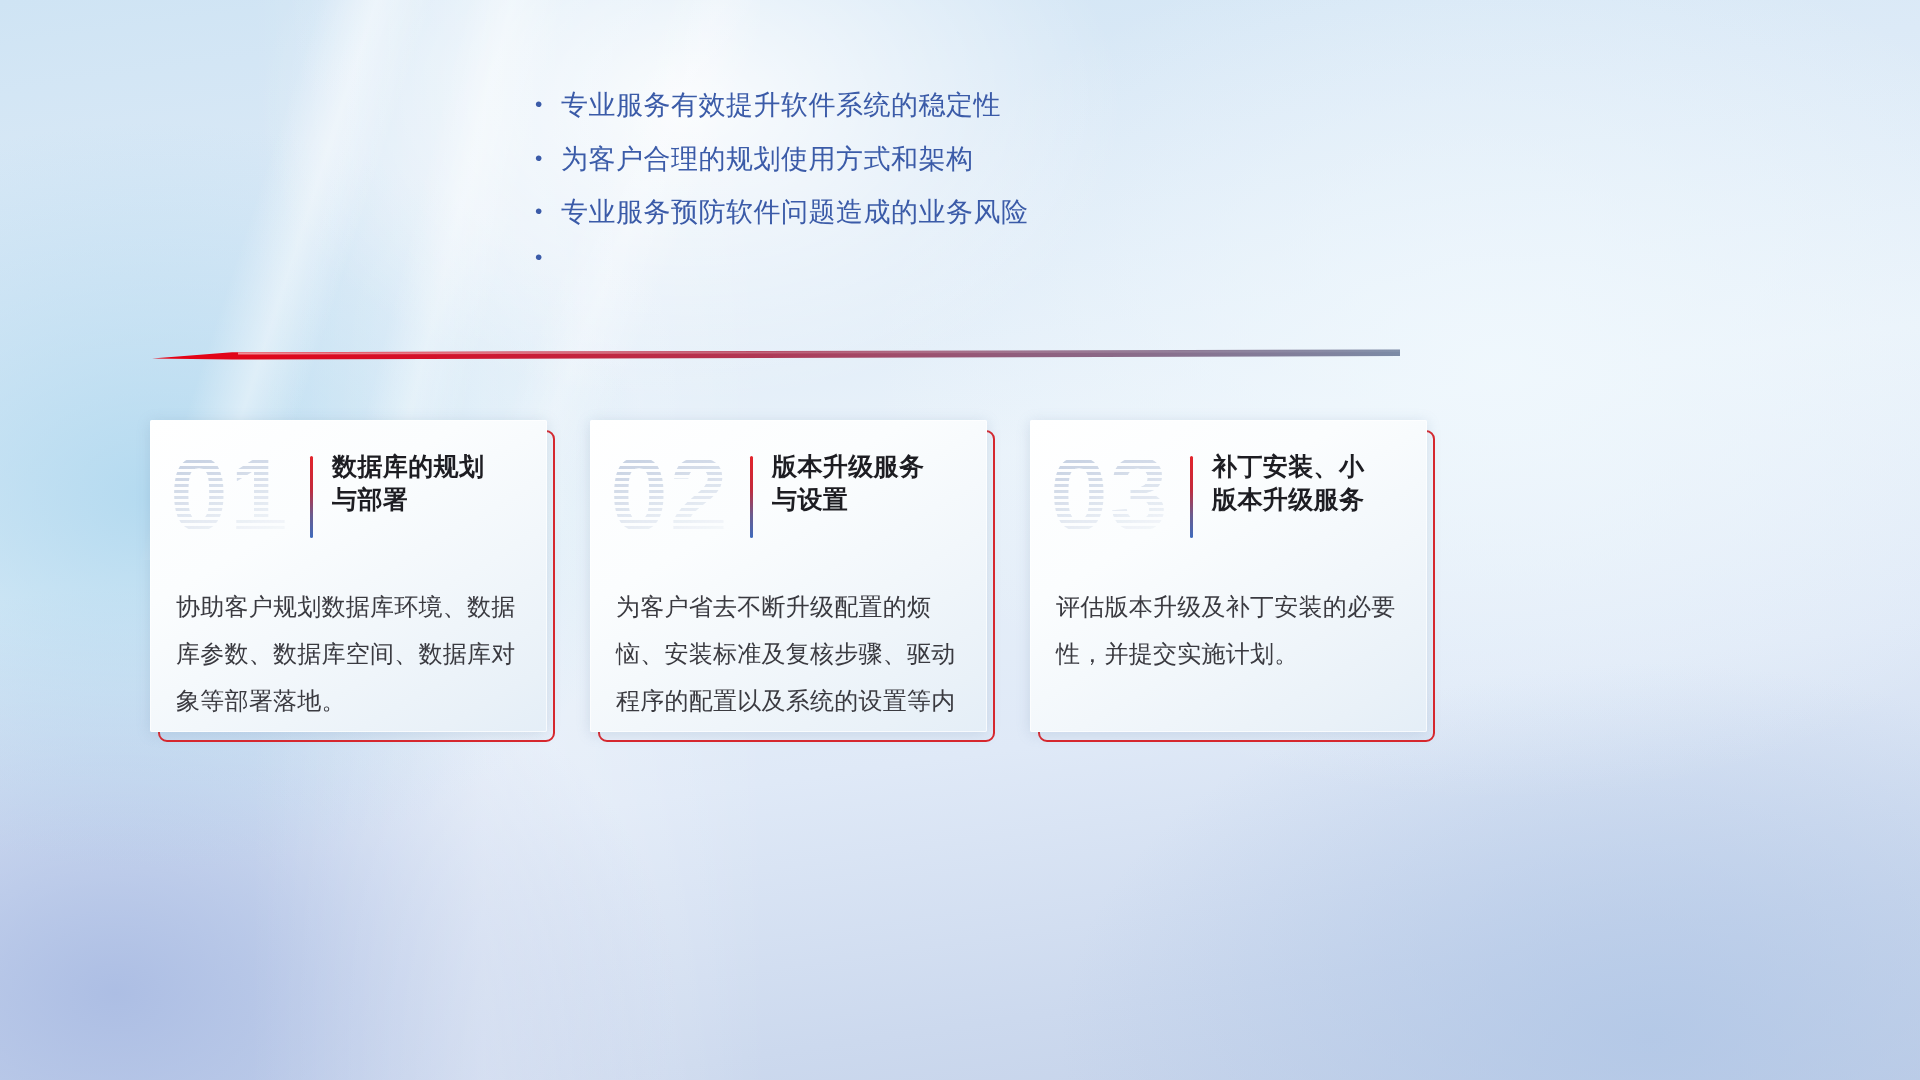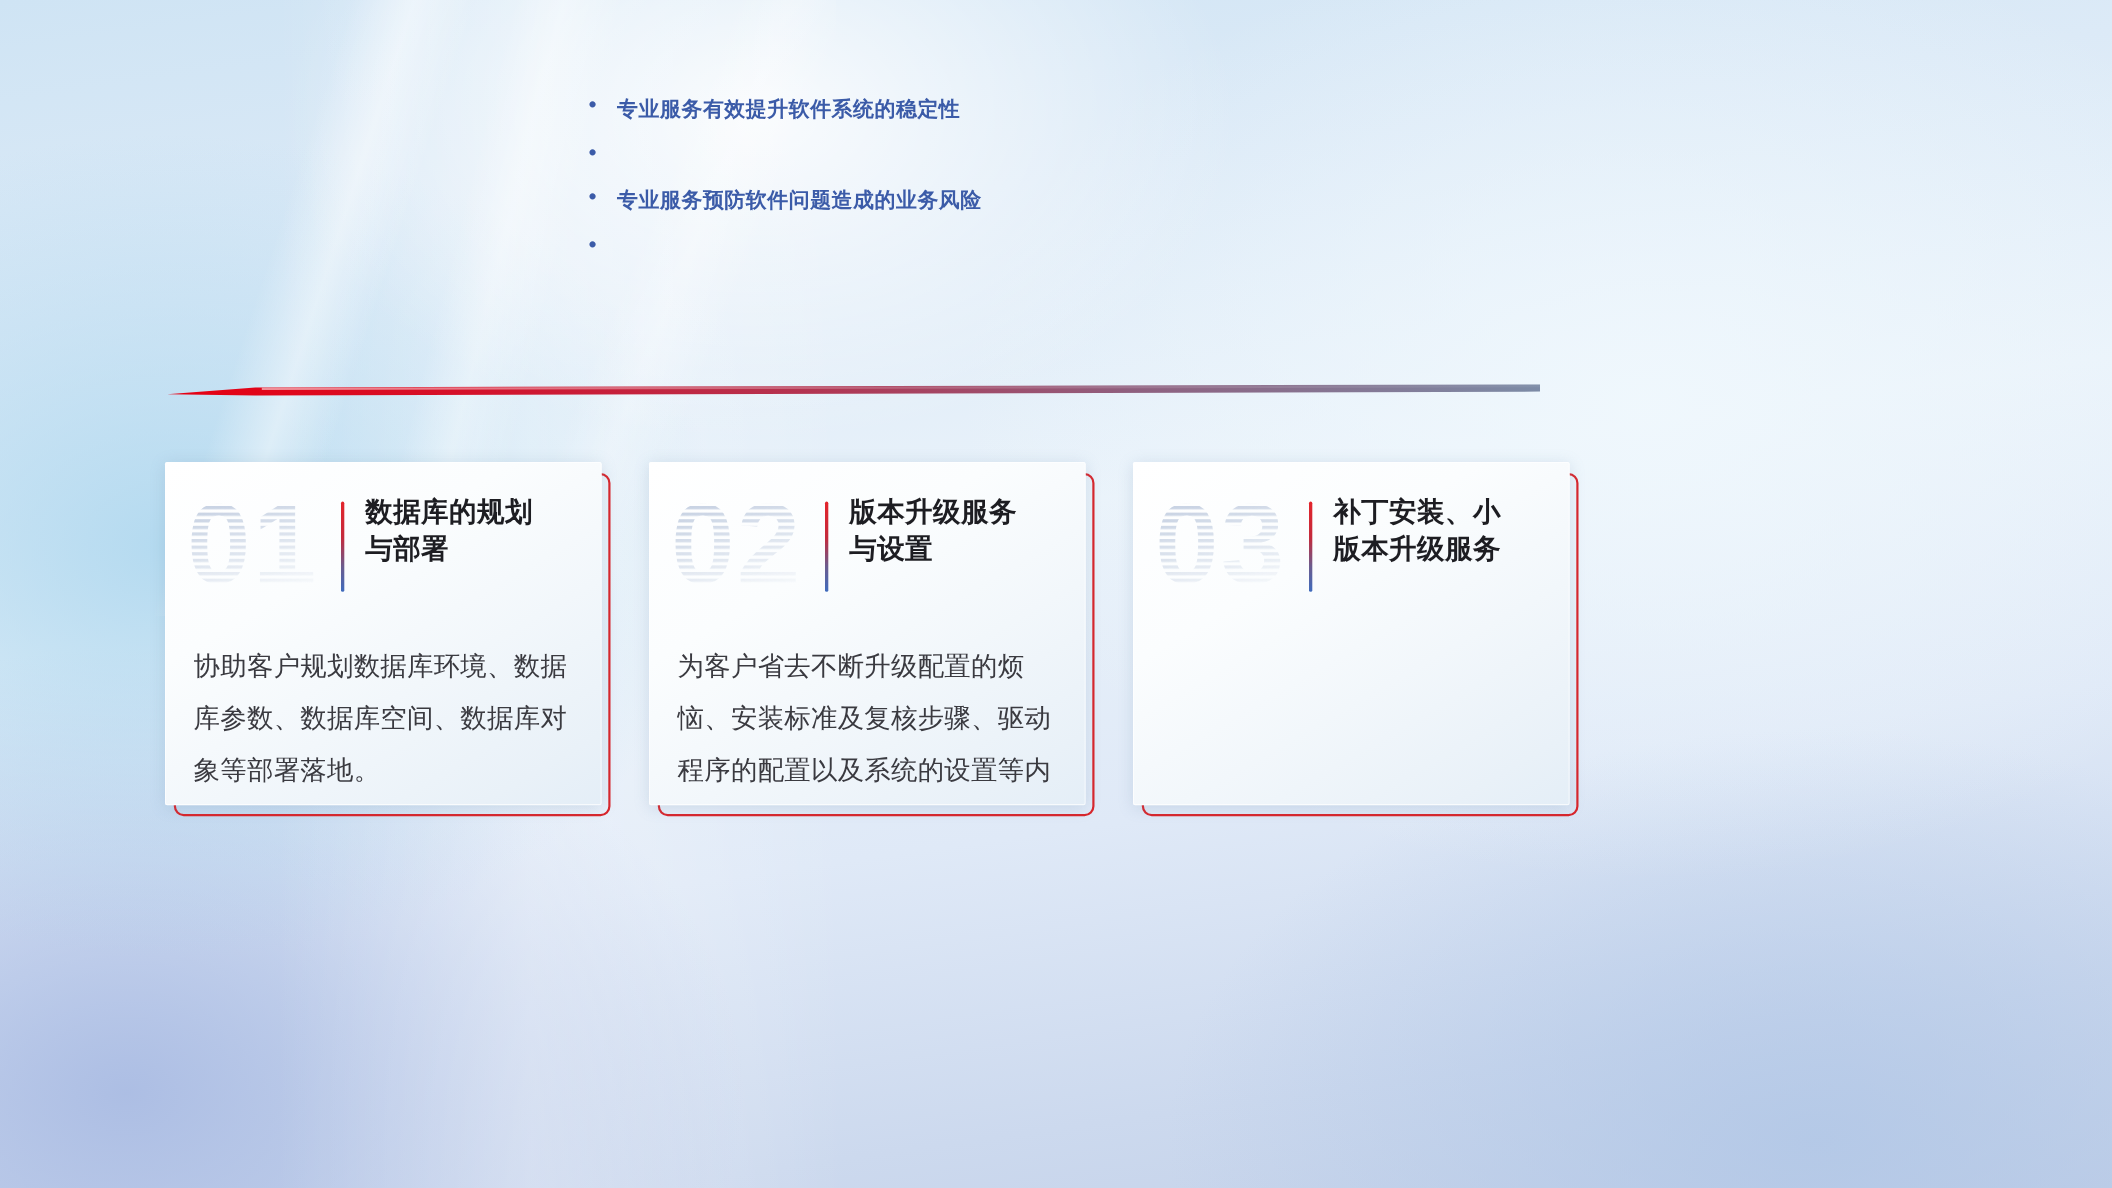--- a/index.html
+++ b/index.html
@@ -58,25 +58,25 @@
     margin-bottom:19px;
   }
   .bullet-dot{
     width:26px; flex:0 0 26px;
     font-size:21px; line-height:1;
     color:#3b5ba8;
     text-align:left;
     transform:translateY(-3px);
   }
   .bullet-text{
-    font-size:19px;
+    font-size:27px;
     line-height:1.28;
     letter-spacing:.5px;
     color:#3b5ba8;
-    font-weight:700;
+    font-weight:400;
     white-space:nowrap;
   }
 
   
   #divider{
     position:absolute;
     left:152px; top:349px;
     width:1248px; height:14px;
     z-index:3;
   }
@@ -173,20 +173,21 @@
 
   <div id="bullets">
 
     <div class="bullet-row">
       <span class="bullet-dot">•</span>
       <span class="bullet-text">专业服务有效提升软件系统的稳定性</span>
     </div>
 
     <div class="bullet-row">
       <span class="bullet-dot">•</span>
+      <span class="bullet-text">为客户合理的规划使用方式和架构</span>
     </div>
 
     <div class="bullet-row">
       <span class="bullet-dot">•</span>
       <span class="bullet-text">专业服务预防软件问题造成的业务风险</span>
     </div>
 
     <div class="bullet-row">
       <span class="bullet-dot">•</span>
     </div>
@@ -306,17 +307,18 @@
               <text x="0" y="88" font-family="'Liberation Sans',sans-serif" font-size="104" font-weight="700" letter-spacing="2" fill="url(#stripes3)">03</text>
             </g>
           </svg>
           <div class="head-rule"></div>
           <div class="card-title">
             <div>补丁安装、小</div>
             <div>版本升级服务</div>
           </div>
         </div>
 
+        <div class="card-body">评估版本升级及补丁安装的必要性，并提交实施计划。</div>
       </div>
     </div>
 
   </div>
 </div>
 
 </body></html>

